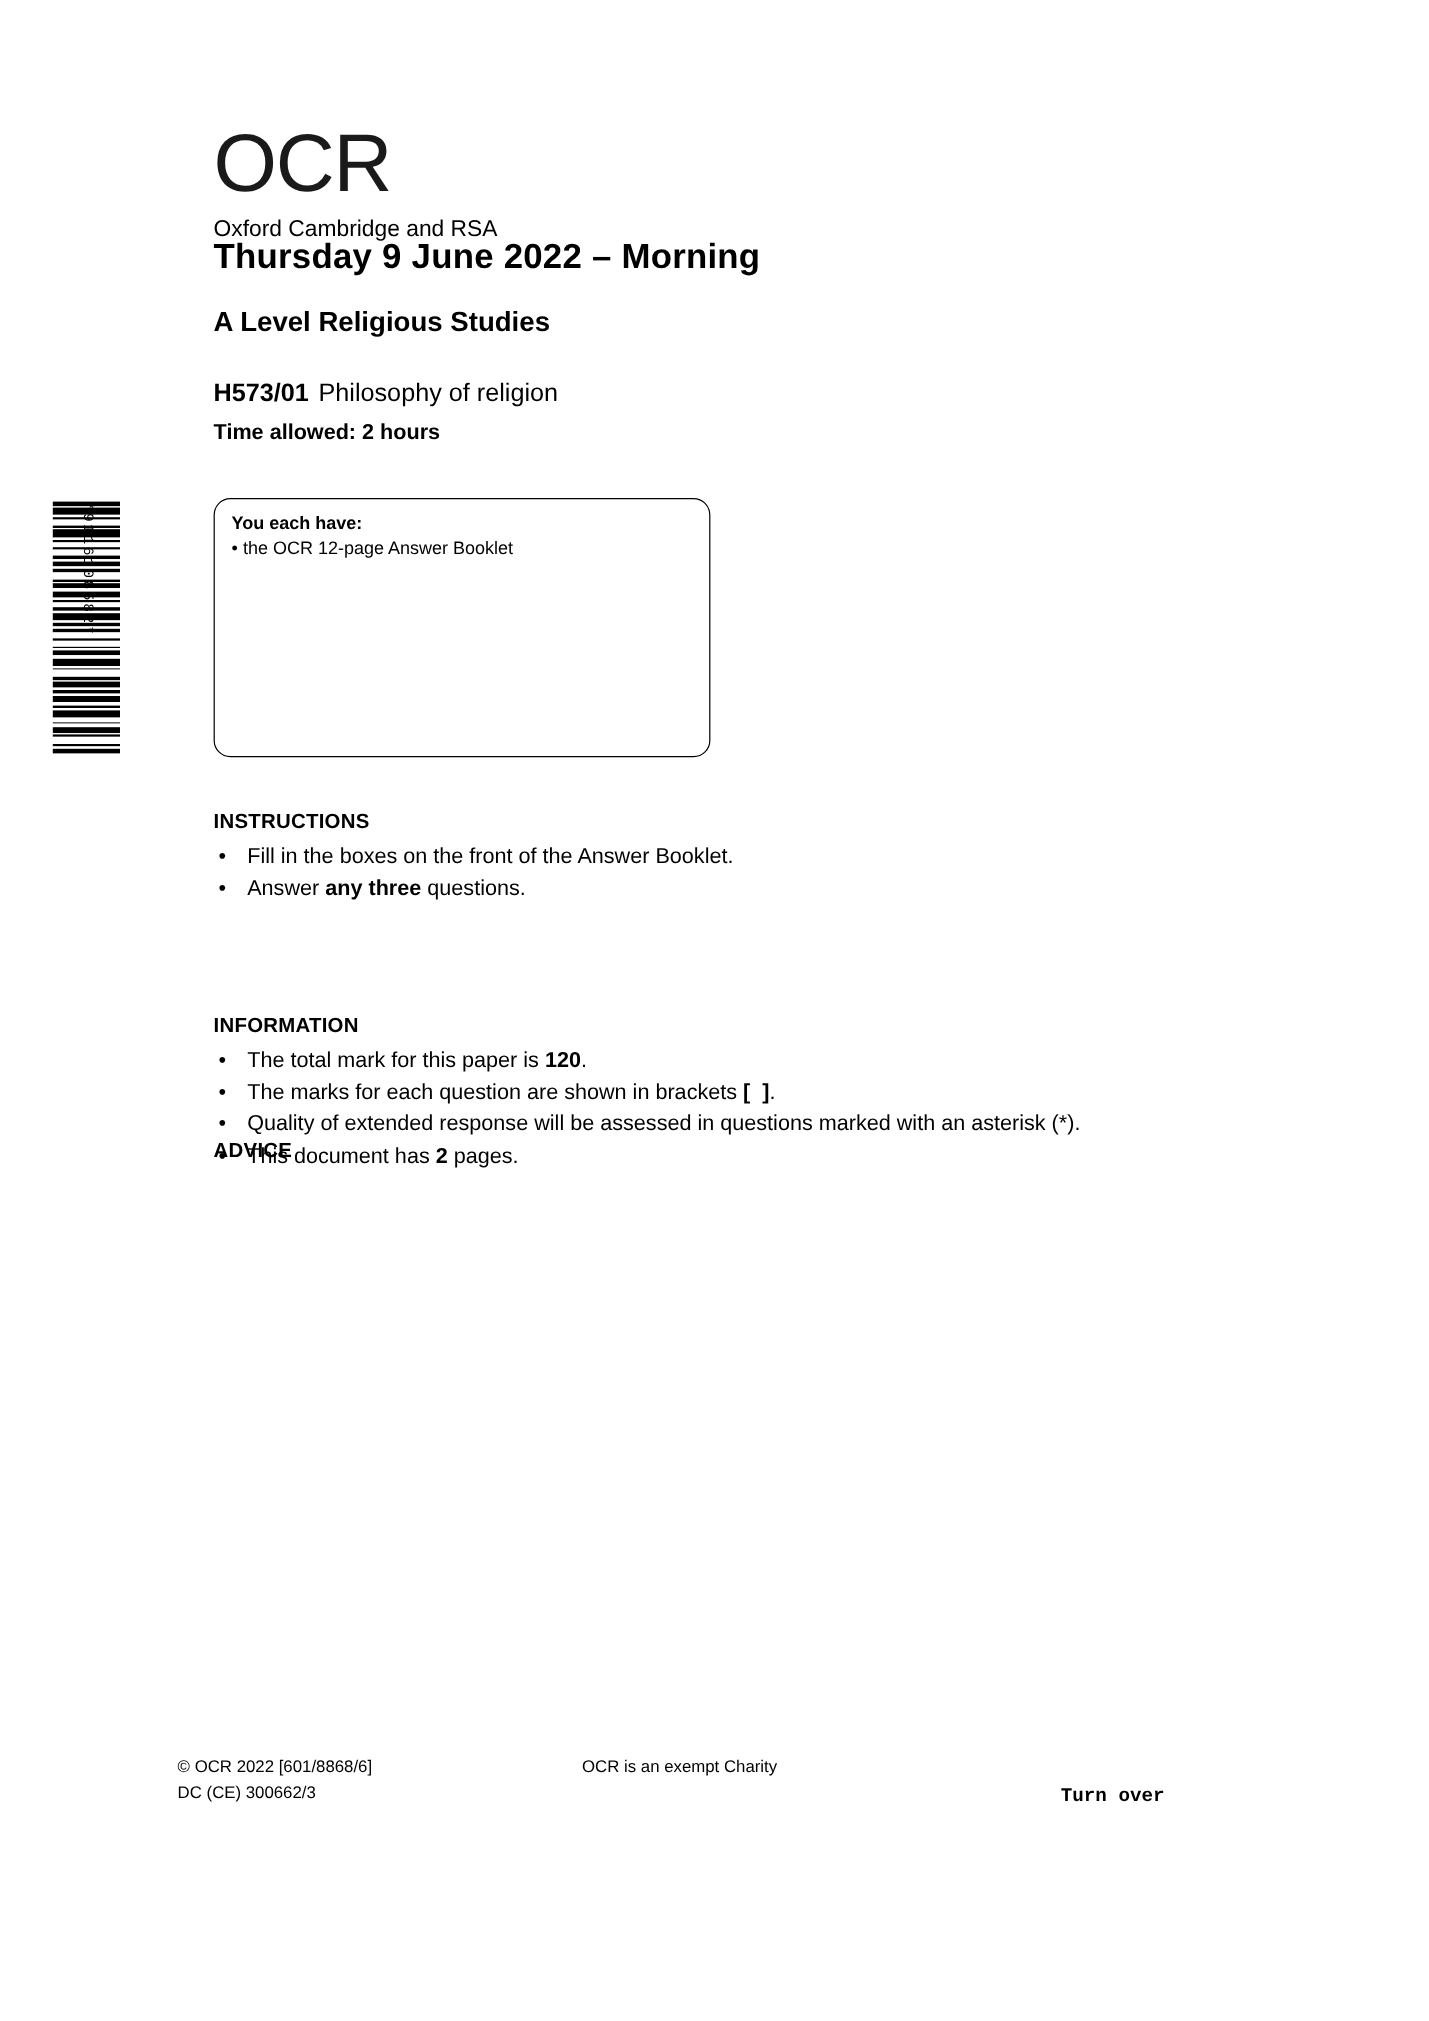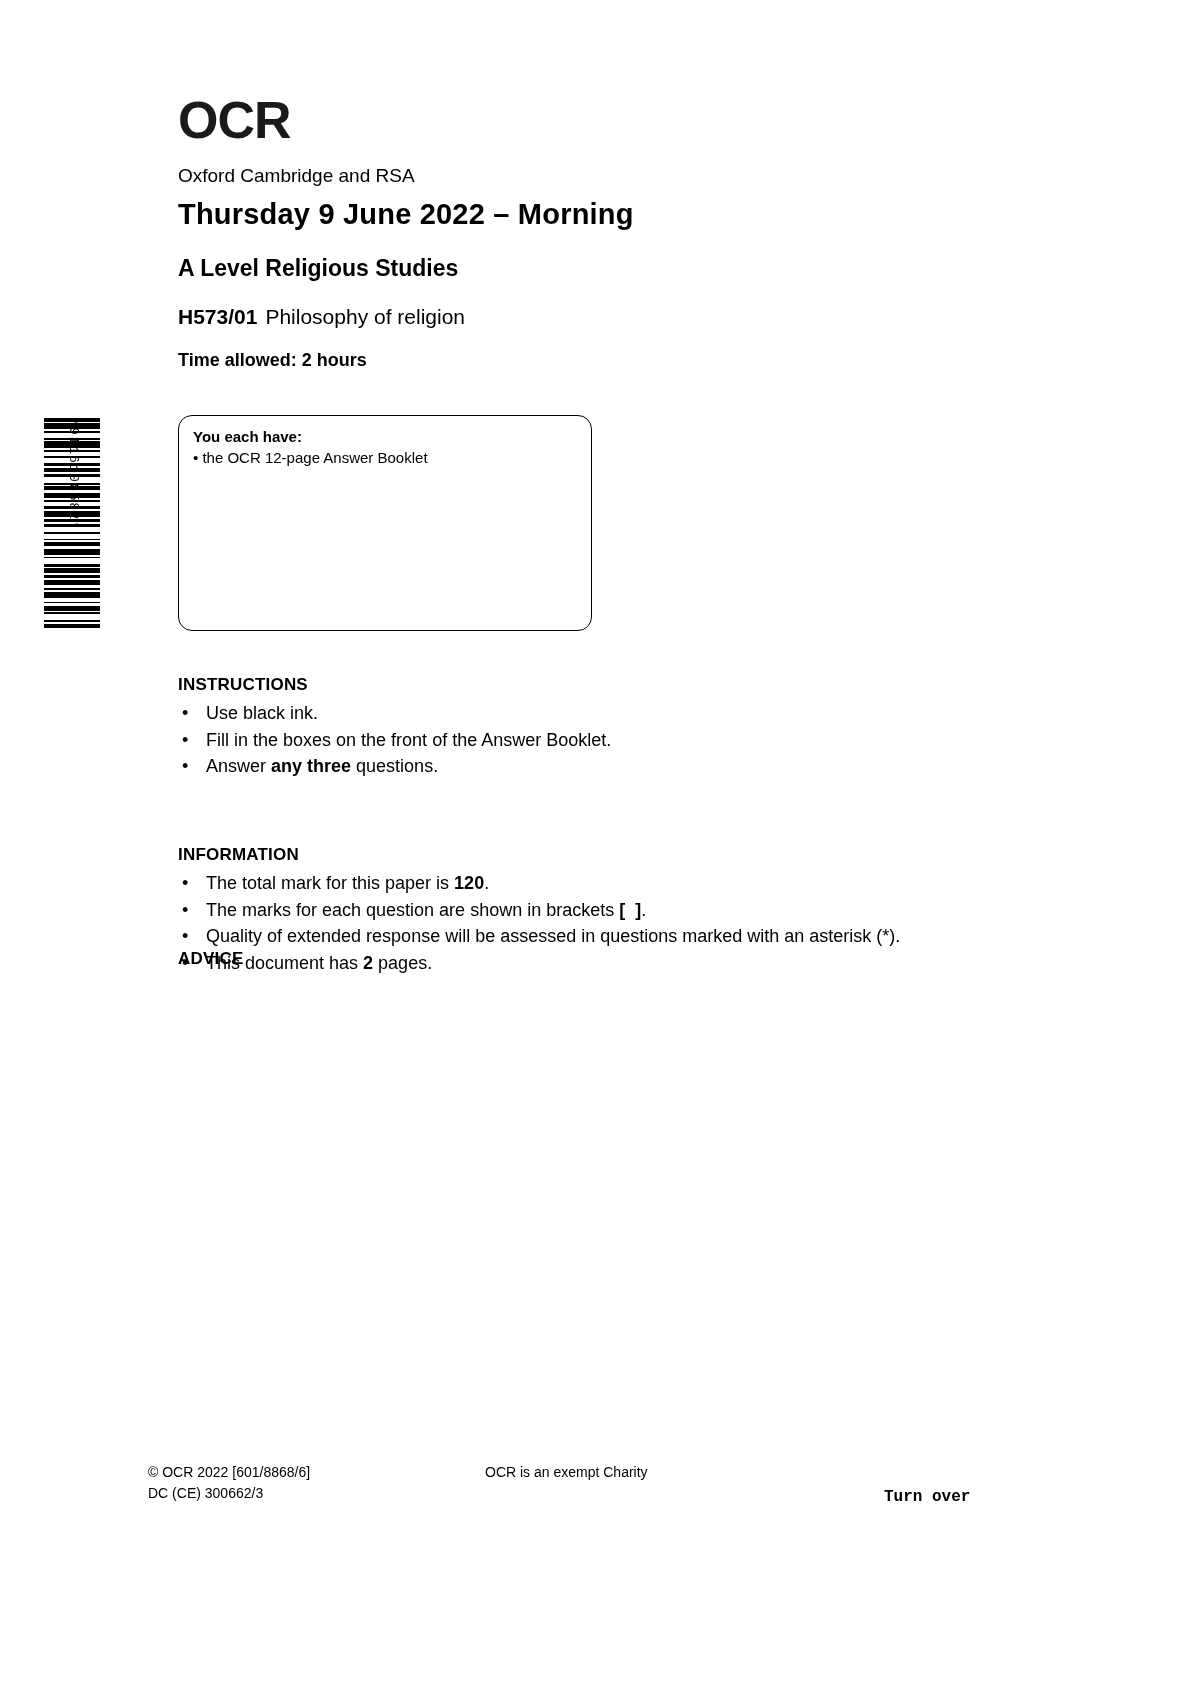--- a/index.html
+++ b/index.html
@@ -56,25 +56,26 @@
 
   
   .logo-block {
     position: absolute;
     left: 178px;
     top: 78px;
     width: 420px;
   }
   .logo-letters {
     font-family: "Liberation Sans", sans-serif;
-    font-weight: bold;
-    font-size: 52px;
+    font-weight: normal;
+    font-size: 68px;
     letter-spacing: -1px;
     line-height: 84px;
     color: #1a1a1a;
+    margin-top: 16px;
   }
   .logo-sub {
     font-family: "Liberation Sans", sans-serif;
     font-size: 19px;
     line-height: 24px;
     margin-top: 2px;
     color: #000;
   }
 
   
@@ -89,21 +90,21 @@
   .doc-subject {
     position: absolute;
     left: 178px;
     top: 255px;
     font-size: 23px;
     font-weight: bold;
   }
   .doc-code-line {
     position: absolute;
     left: 178px;
-    top: 305px;
+    top: 316px;
     font-size: 21px;
   }
   .doc-code-line .code {
     font-weight: bold;
   }
   .doc-code-line .comp {
     font-weight: normal;
     margin-left: 8px;
   }
   .doc-time {
@@ -294,21 +295,20 @@
 <div class="doc-time">Time allowed: 2 hours</div>
 
 <div class="musthave-box">
   <div class="musthave-title">You each have:</div>
   <div class="musthave-item">• the OCR 12-page Answer Booklet</div>
 </div>
 
 <div class="section sec-instructions">
   <div class="section-head">INSTRUCTIONS</div>
   <ul class="bullets">
-    <li>Use black ink.</li>
     <li>Fill in the boxes on the front of the Answer Booklet.</li>
     <li><span>Answer </span><b class="strong">any three</b><span> questions.</span></li>
   </ul>
 </div>
 
 <div class="section sec-information">
   <div class="section-head">INFORMATION</div>
   <ul class="bullets">
     <li>The total mark for this paper is <b class="strong">120</b>.</li>
     <li>The marks for each question are shown in brackets <b class="strong">[&nbsp; ]</b>.</li>

